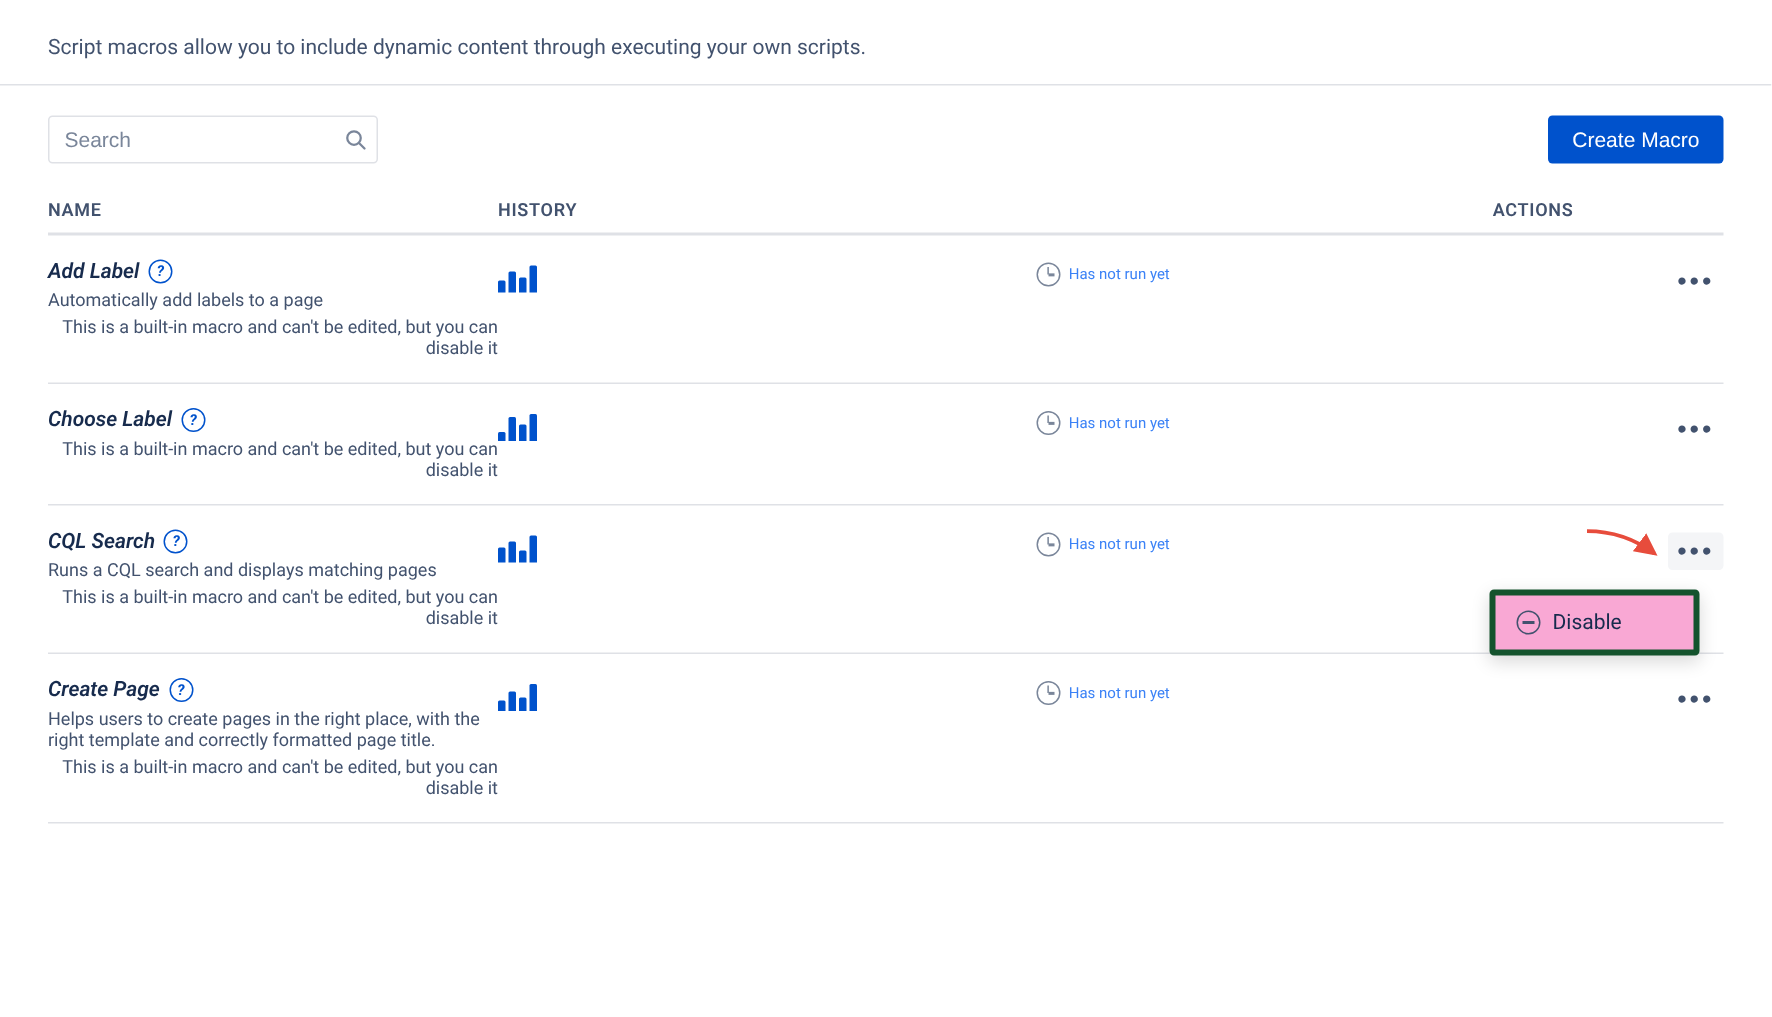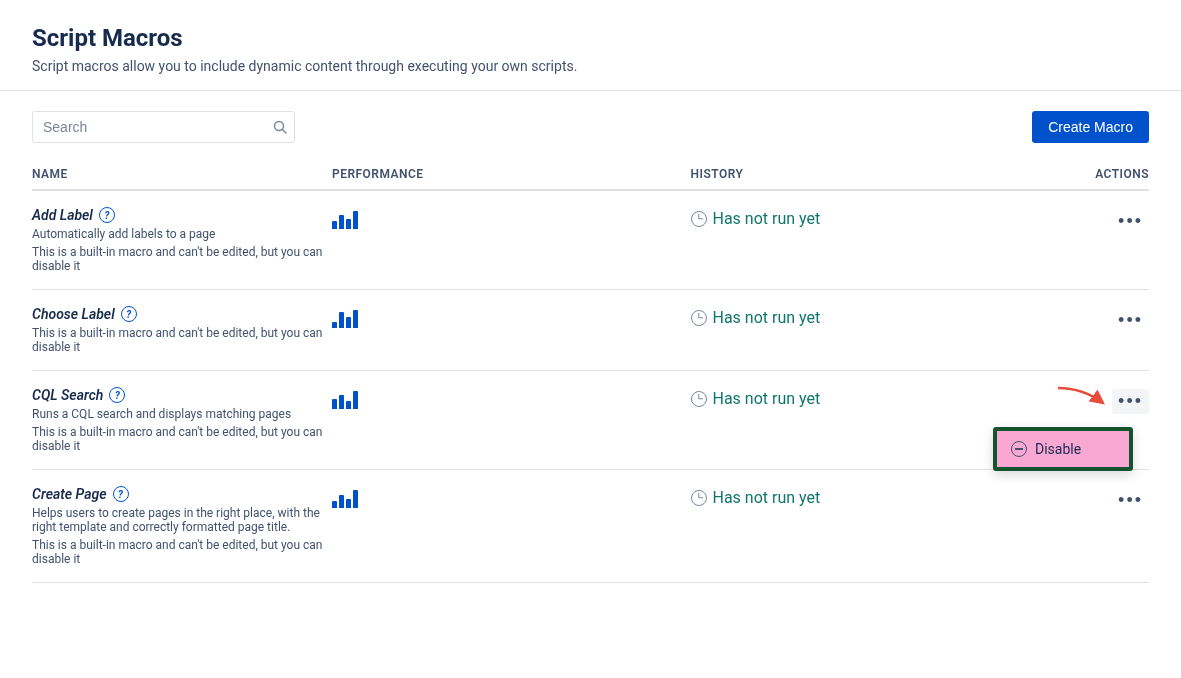--- a/index.html
+++ b/index.html
@@ -53,21 +53,21 @@
       align-items: center;
       justify-content: space-between;
       margin: 20px 0 16px 0;
     }
     .search-wrapper {
       position: relative;
       display: flex;
       align-items: center;
     }
     .search-input {
-      width: 263px;
+      width: 220px;
       padding: 7px 32px 7px 10px;
       border: 1px solid #dfe1e6;
       border-radius: 3px;
       font-size: 14px;
       color: #172b4d;
       outline: none;
     }
     .search-input::placeholder { color: #7a869a; }
     .search-icon-btn {
       position: absolute;
@@ -120,20 +120,21 @@
       font-style: italic;
     }
     .macro-desc {
       font-size: 12px;
       color: #42526e;
       margin-bottom: 4px;
     }
     .macro-builtin {
       font-size: 12px;
       color: #42526e;
+      text-align: right;
     }
     .info-icon {
       display: inline-flex;
       align-items: center;
       justify-content: center;
       width: 16px;
       height: 16px;
       border-radius: 50%;
       border: 1.5px solid #0052cc;
       color: #0052cc;
@@ -155,22 +156,22 @@
     }
     .bar-chart-icon .bar {
       width: 5px;
       background: #0052cc;
       border-radius: 1px 1px 0 0;
     }
     .history-cell {
       display: flex;
       align-items: center;
       gap: 6px;
-      color: #0f766e;
-      font-size: 16px;
+      color: #3b82f6;
+      font-size: 10px;
       padding-top: 2px;
     }
     .clock-icon {
       width: 16px;
       height: 16px;
       border-radius: 50%;
       border: 1.5px solid #7a869a;
       position: relative;
       flex-shrink: 0;
       display: inline-block;
@@ -247,42 +248,40 @@
       width: 8px;
       height: 1.5px;
       background: #42526e;
     }
   </style>
 </head>
 <body>
 
 <div class="page-container">
 
-  <h1 class="page-title">Script Macros</h1>
   <p class="page-subtitle">Script macros allow you to include dynamic content through executing your own scripts.</p>
 
   <hr class="divider">
 
 
   <div class="toolbar">
     <div class="search-wrapper">
       <input class="search-input" type="text" placeholder="Search" style="">
       <button class="search-icon-btn">
         <svg width="14" height="14" viewBox="0 0 14 14" fill="none">
           <circle cx="6" cy="6" r="4.5" stroke="#7a869a" stroke-width="1.5"></circle>
           <line x1="9.5" y1="9.5" x2="13" y2="13" stroke="#7a869a" stroke-width="1.5" stroke-linecap="round"></line>
         </svg>
       </button>
     </div>
     <button class="create-macro-btn">Create Macro</button>
   </div>
 
   <div class="table-header">
     <div>Name</div>
-    <div>Performance</div>
     <div>History</div>
     <div style="text-align:right">Actions</div>
   </div>
 
   <div class="table-row">
     <div>
       <div class="macro-name">
         <span>Add Label</span>
         <span class="info-icon">?</span>
       </div>

